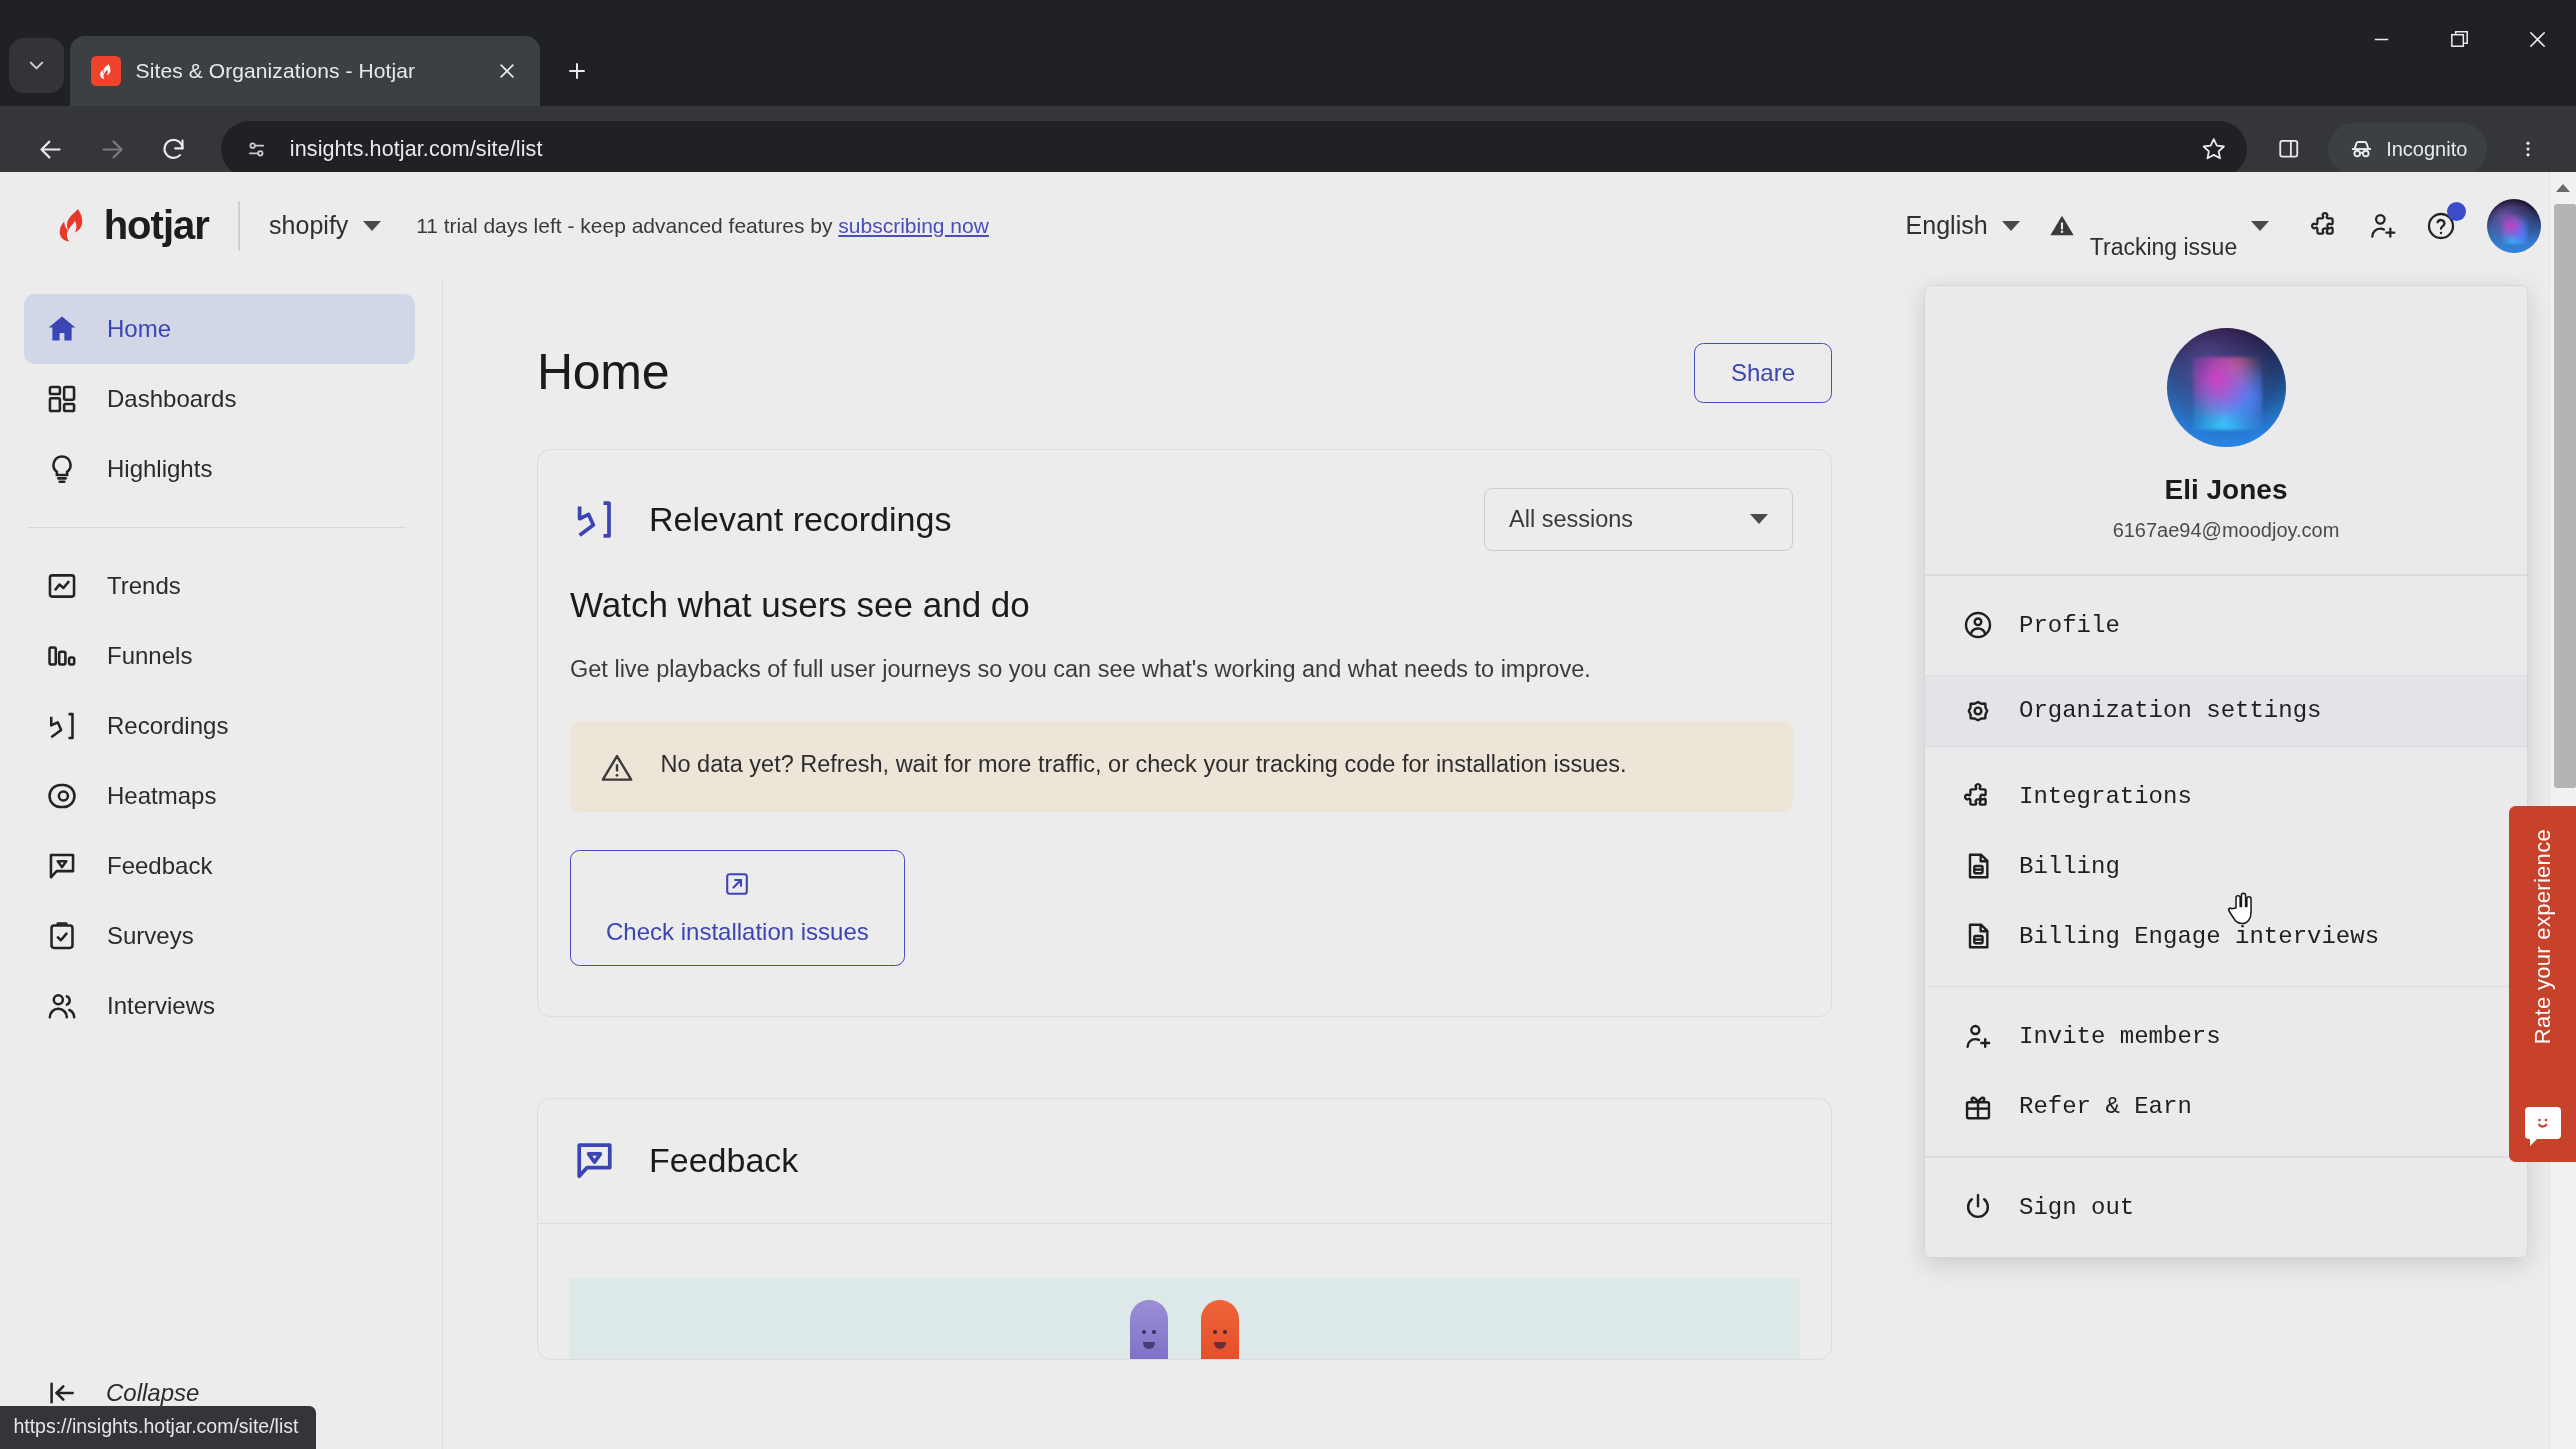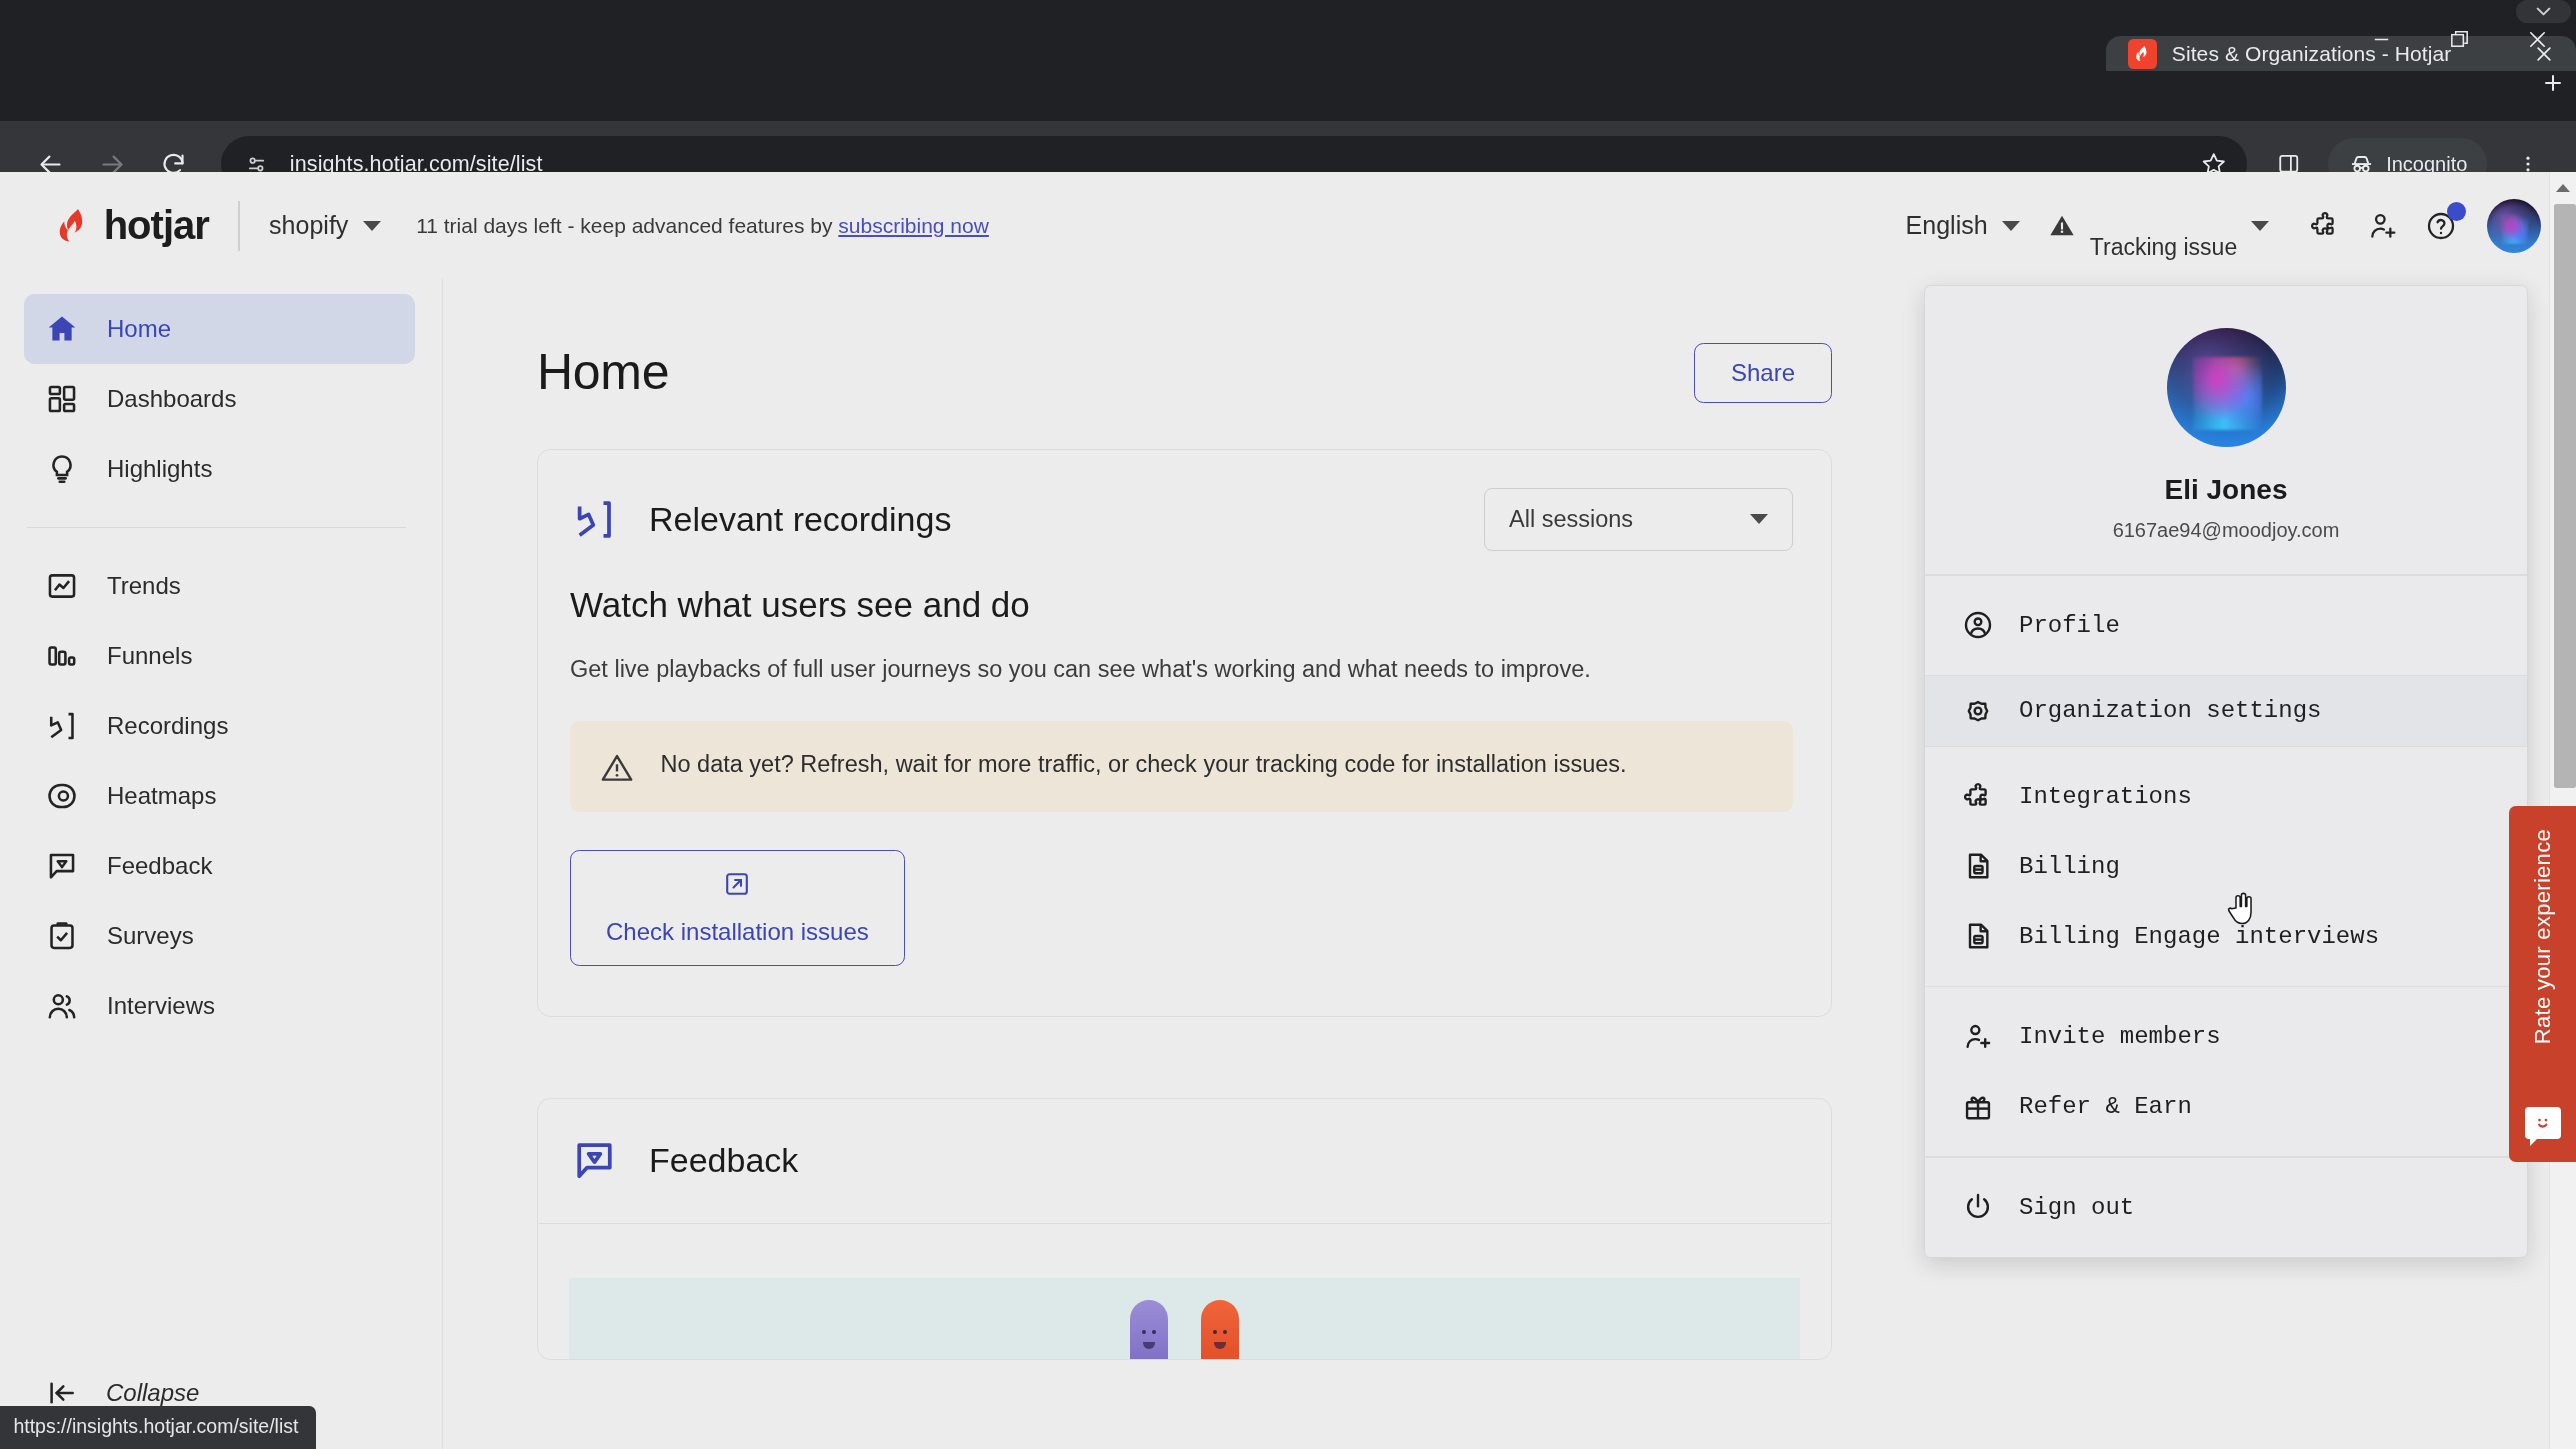--- a/index.html
+++ b/index.html
@@ -10,21 +10,20 @@
     background: #ffffff;
   }
 
   
   .browser { width: 2576px; height: 1449px; position: relative; background:#202124; }
 
   .tabstrip {
     height: 106px; background: #202124;
     display: flex; align-items: flex-end; padding-left: 9.4px;
     position: relative;
-    flex-direction: column;
   }
   .tab-search {
     width: 55px; height: 55px; border-radius: 14.8px;
     background: #333438; display:flex; align-items:center; justify-content:center;
     margin-bottom: 13.4px; margin-right: 5.4px; cursor: pointer;
   }
   .tab-search svg { width: 23px; height: 23px; }
 
   .tab {
     height: 70px; width: 470px;
@@ -54,21 +53,21 @@
 
   .win-controls {
     position: absolute; right: 0; top: 0; height: 79px;
     display: flex; align-items: center;
   }
   .win-btn { width: 78px; height: 79px; display:flex;align-items:center;justify-content:center; cursor:pointer; }
   .win-btn svg { width: 23px; height: 23px; }
 
   .toolbar {
     height: 86px; background: #35363a;
-    display: flex; align-items: center; padding: 0 23px; gap: 6.7px; margin-top: 15px;
+    display: flex; align-items: center; padding: 0 23px; gap: 6.7px;
   }
   .nav-btn {
     width: 55px; height: 55px; border-radius: 50%;
     display:flex;align-items:center;justify-content:center; cursor:pointer; flex:0 0 auto;
   }
   .nav-btn svg { width: 27px; height: 27px; }
   .nav-btn.disabled svg { opacity: .38; }
 
   .omnibox {
     flex: 1 1 auto; height: 56px; background: #202124; border-radius: 28px;

